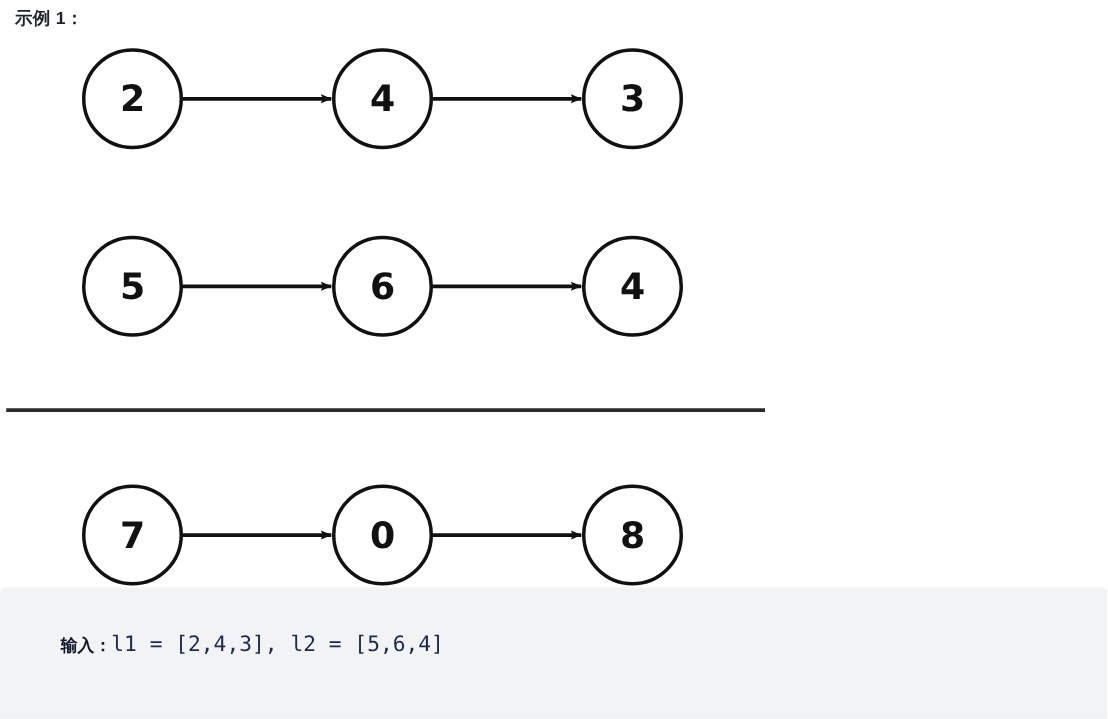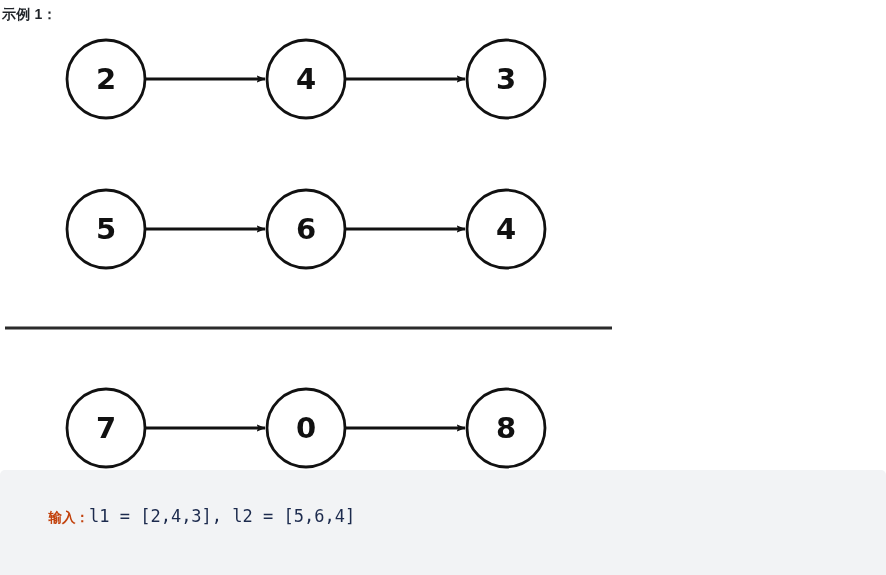--- a/index.html
+++ b/index.html
@@ -12,21 +12,21 @@
     height: 575px;
     background: #ffffff;
     font-family: "Liberation Sans", "DejaVu Sans", sans-serif;
     overflow: hidden;
     position: relative;
   }
 
   
   #example-title {
     position: absolute;
-    left: 2px;
+    left: 12px;
     top: 6px;
     font-size: 14px;
     font-weight: bold;
     color: #1f2328;
     letter-spacing: 0.2px;
     white-space: nowrap;
   }
   #example-title .title-index {
     color: #1f2328;
   }
@@ -56,21 +56,21 @@
     font-family: "DejaVu Sans Mono", "Liberation Mono", monospace;
     font-size: 13.5px;
     line-height: 23px;
     color: #1c2a4d;
     white-space: pre;
   }
   .result-label {
     font-family: Liberation Serif, serif;
     font-weight: bold;
     font-size: 13.5px;
-    color: #c2410c;
+    color: #0f172a;
   }
   .result-value {
     font-family: "DejaVu Sans Mono", "Liberation Mono", monospace;
     font-size: 17px;
     color: #1c2a4d;
   }
 </style>
 </head>
 <body>
 

